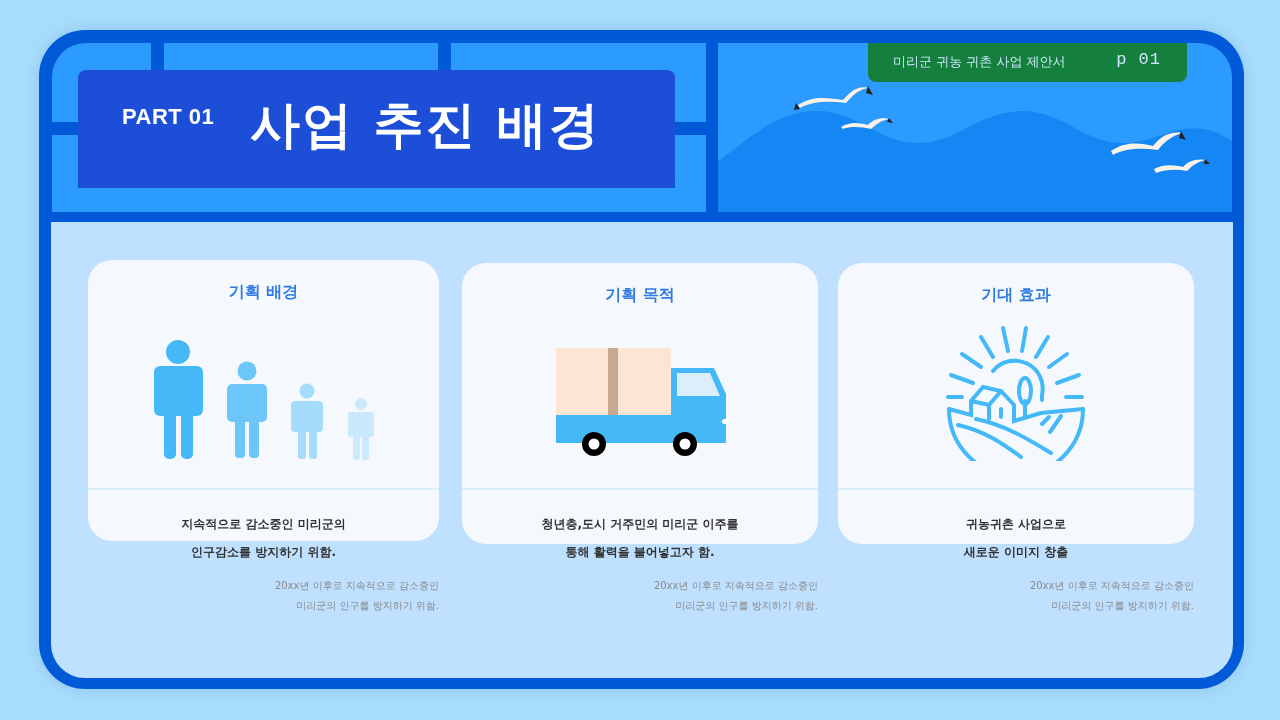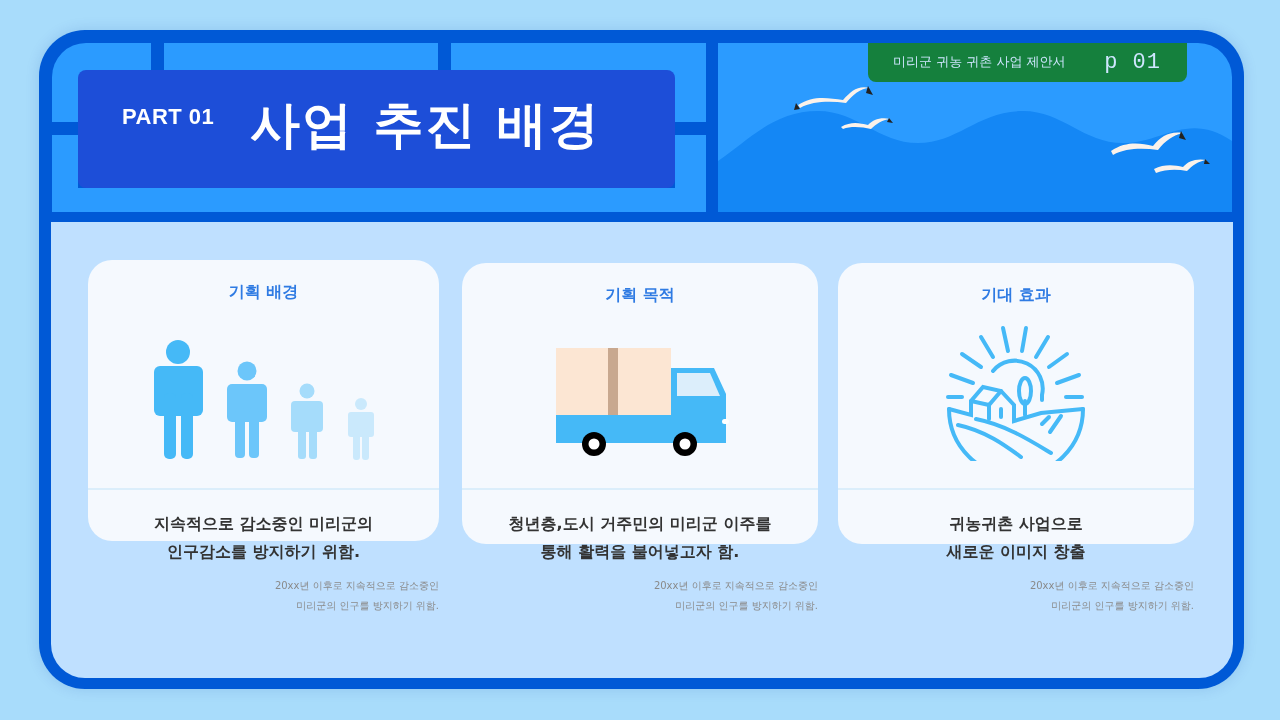--- a/index.html
+++ b/index.html
@@ -10,25 +10,25 @@
   .panel { position:absolute; background:#2b9bff; }
   .lower { position:absolute; left:51px; top:222px; width:1182px; height:456px; background:#bfe0ff;
            border-radius:0 0 34px 34px; }
   .title-box { position:absolute; left:78px; top:70px; width:597px; height:118px; background:#1d4ed8; border-radius:8px; }
   .part { position:absolute; left:44px; top:34px; color:#fff; font-size:22px; font-weight:bold; letter-spacing:0.5px;
           font-family:"Liberation Sans", sans-serif; }
   .title { position:absolute; left:172px; top:22px; color:#fff; font-size:50px; font-weight:bold; letter-spacing:2px; }
   .sea { position:absolute; left:718px; top:43px; width:514px; height:169px; background:#2b9bff; overflow:hidden; border-top-right-radius:34px; }
   .pagebox { position:absolute; left:868px; top:43px; width:319px; height:39px; background:#15803d; border-radius:0 0 8px 8px; }
   .doc-title { position:absolute; left:25px; top:10px; color:#cfe6ff; font-size:13px; }
-  .page-num { position:absolute; right:26px; top:7px; color:#cfe6ff; font-size:22px; font-family:"Liberation Mono", monospace; letter-spacing:1px; }
+  .page-num { position:absolute; right:26px; top:7px; color:#cfe6ff; font-size:17px; font-family:"Liberation Mono", monospace; letter-spacing:1px; }
   .card { position:absolute; top:260px; height:281px; background:#f5f9fe; border-radius:24px; }
   .card-head { position:absolute; left:0; right:0; top:22px; text-align:center; color:#2f7be3; font-size:16px; font-weight:bold; }
   .divider { position:absolute; left:0; right:0; top:228px; height:2px; background:#dbeefb; }
-  .card-main { position:absolute; left:0; right:0; top:250px; text-align:center; color:#333; font-size:16px; font-weight:bold; line-height:28px; }
+  .card-main { position:absolute; left:0; right:0; top:250px; text-align:center; color:#333; font-size:12px; font-weight:bold; line-height:28px; }
   .card-sub { position:absolute; left:0; right:0; top:316px; text-align:right; color:#8a8a8a; font-size:10px; line-height:20px; }
   .icon { position:absolute; }
 </style>
 </head>
 <body>
 
 <div class="frame"></div>
 
 <div class="panel" style="left:52px;top:43px;width:99px;height:79px;border-top-left-radius:34px;"></div>
 <div class="panel" style="left:164px;top:43px;width:274px;height:27px;"></div>

